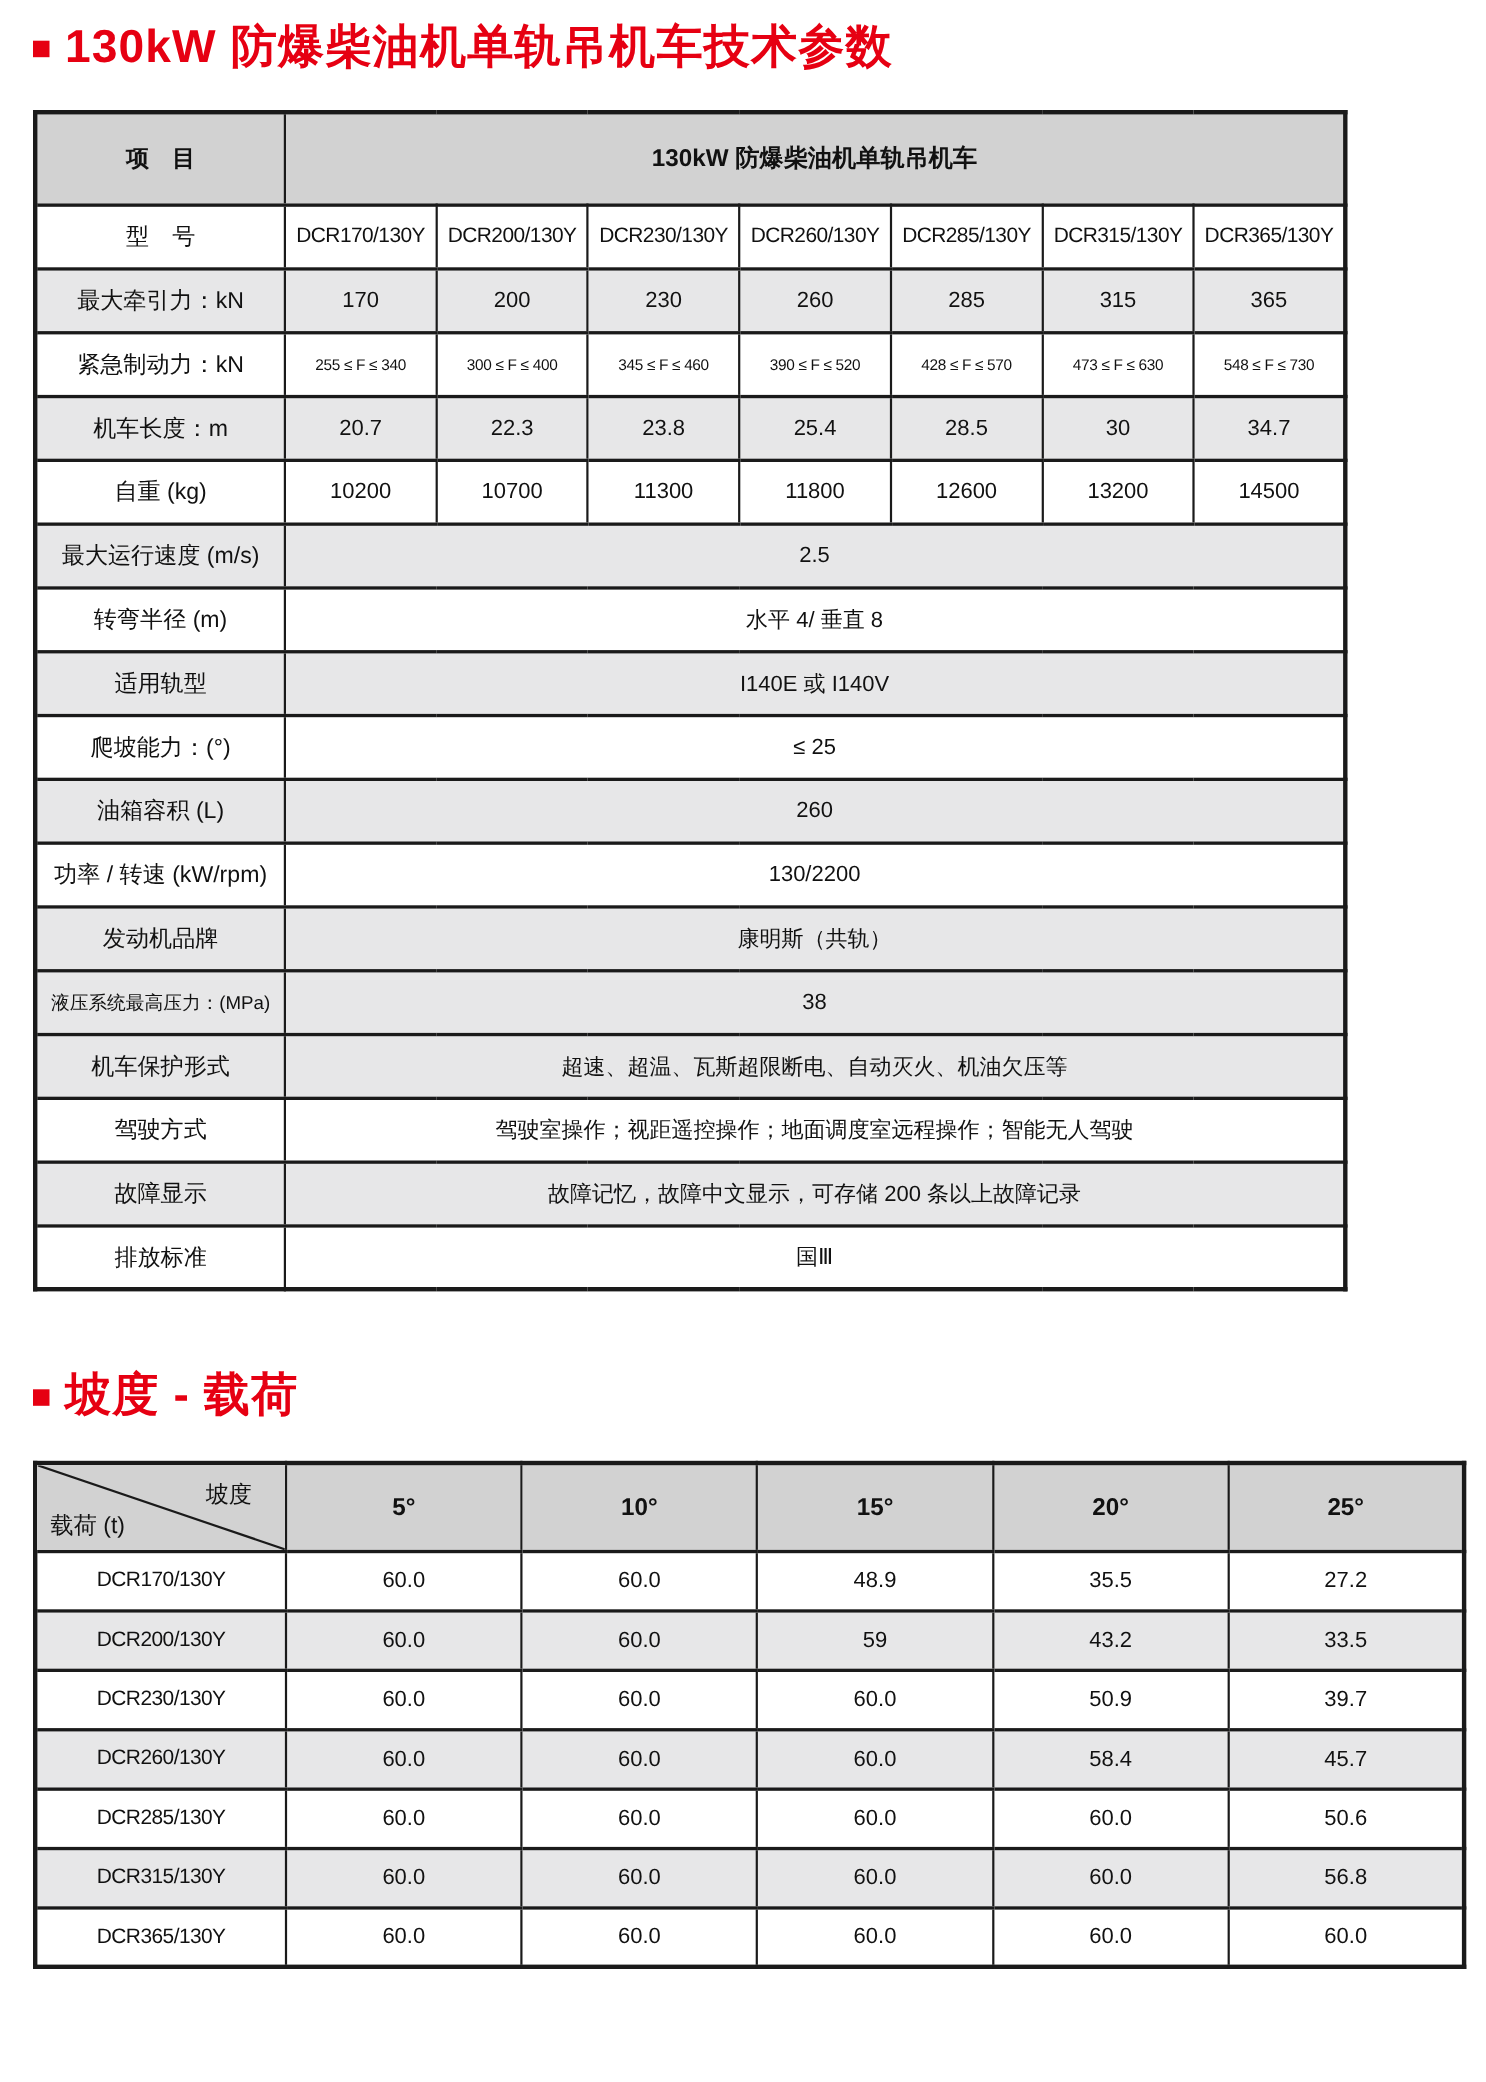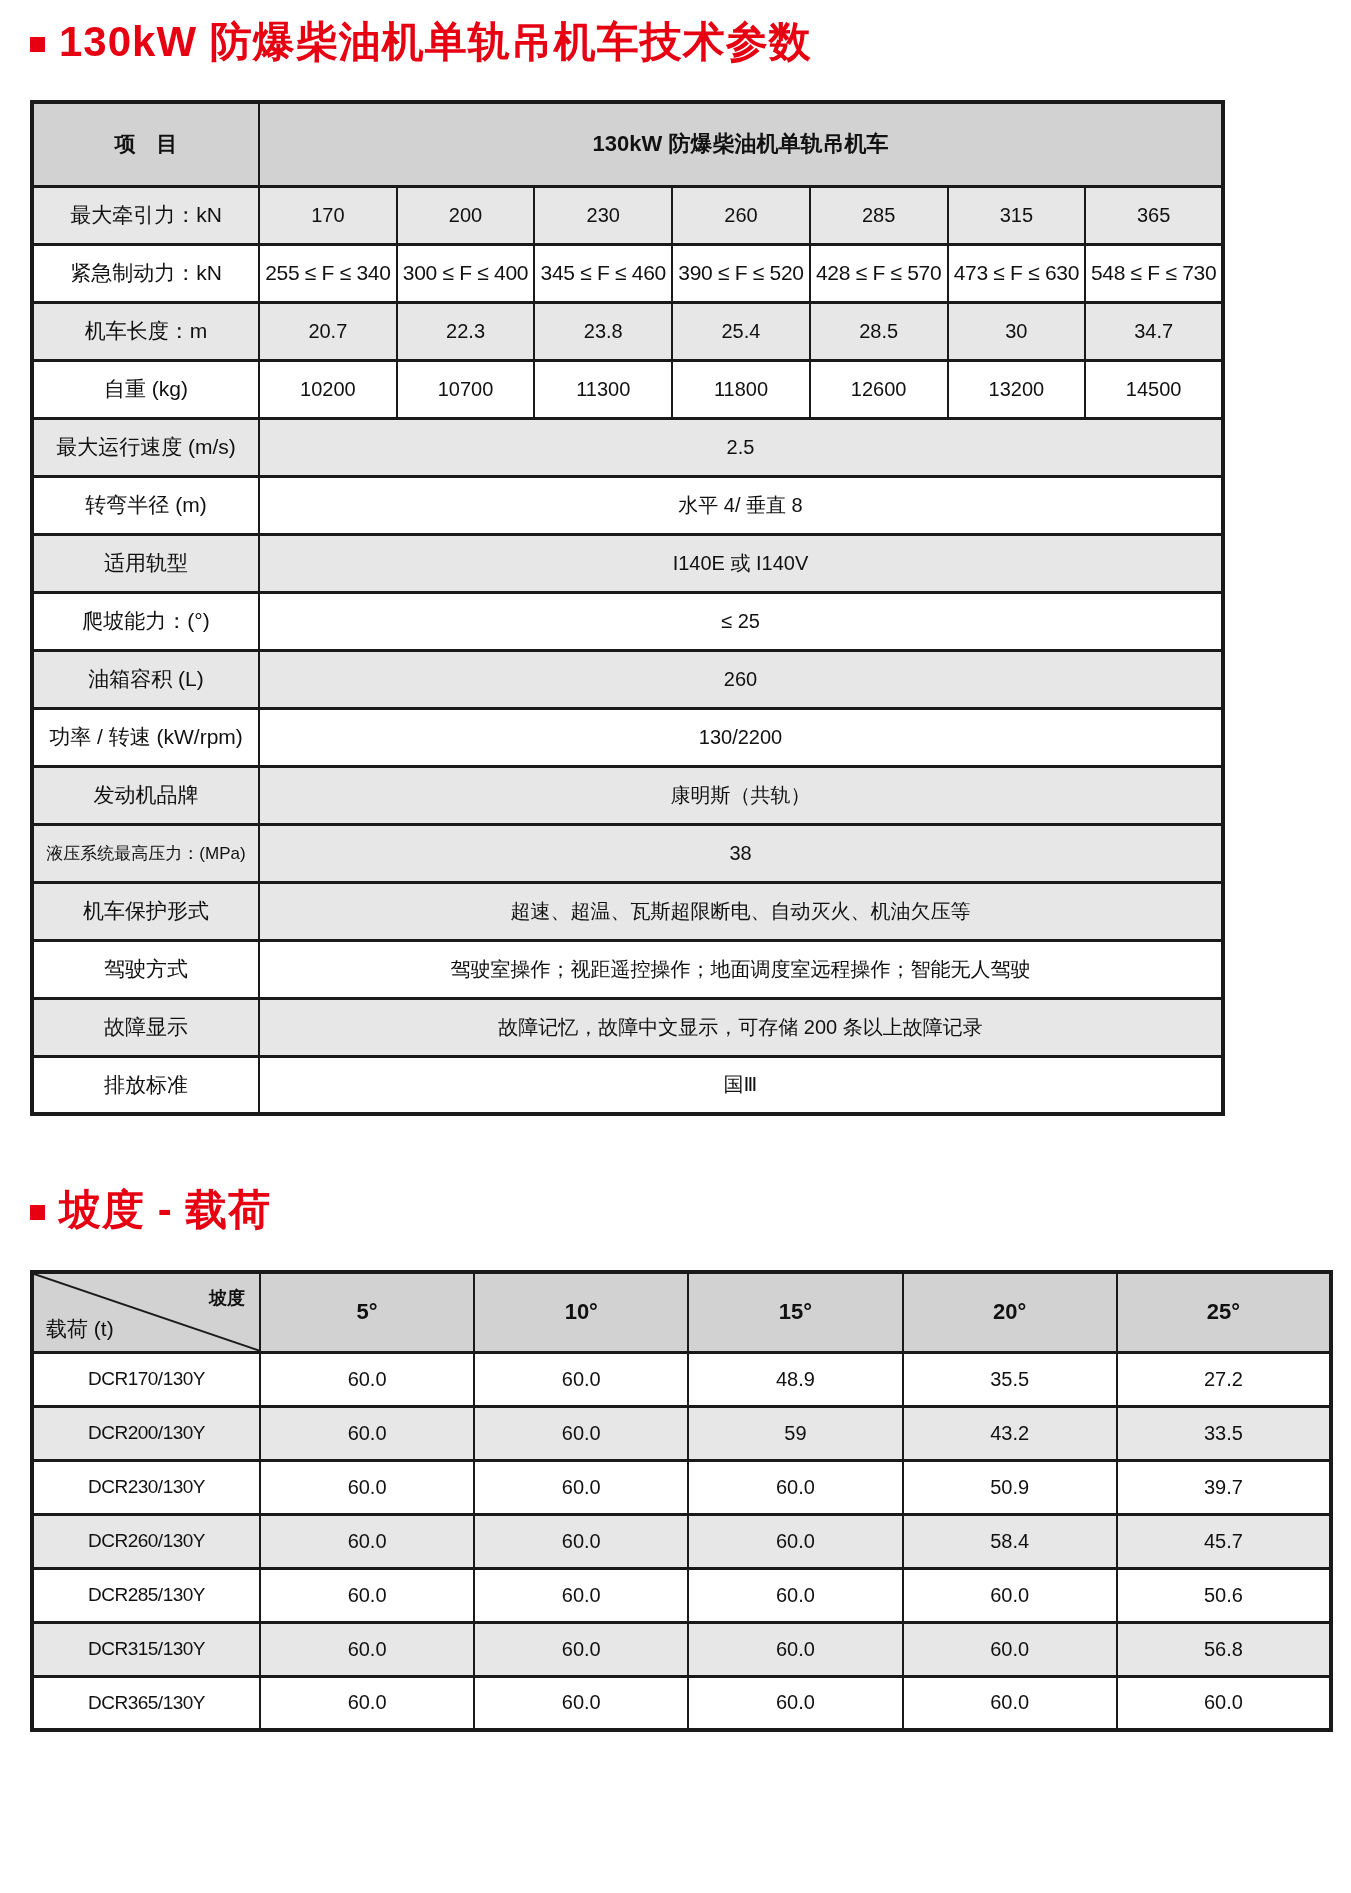--- a/index.html
+++ b/index.html
@@ -23,31 +23,31 @@
      overflow:hidden;white-space:nowrap;}
   tr.g td{background:var(--stripe-bg);}
   tr.w td{background:#ffffff;}
   tr.hdr td{background:var(--header-bg);font-weight:bold;font-size:22px;}
 
   .spec{width:1195px;padding-left:30px;}
   .spec tr{height:58px;}
   .spec tr.hdr{height:84px;}
   .spec .lbl{font-size:21px;}
   .spec .mdl{font-size:19px;letter-spacing:-0.5px;}
-  .spec tr.tight td{font-size:21px;letter-spacing:-0.3px;}
+  .spec tr.tight td{font-size:14px;letter-spacing:-0.3px;}
   .spec tr.tight td.lbl{font-size:21px;letter-spacing:0;}
   .fs17{font-size:17px !important;}
 
   .load{width:1303px;}
   .load tr{height:54px;}
   .load tr.hdr{height:80px;}
   .load .mdl{font-size:19px;letter-spacing:-0.5px;}
   .diag{position:relative;padding:0;}
   .diag svg{position:absolute;inset:0;width:100%;height:100%;display:block;}
-  .diag .corner-top{position:absolute;top:12px;right:14px;font-weight:bold;font-size:18px;}
+  .diag .corner-top{position:absolute;top:12px;right:30px;font-weight:normal;font-size:21px;}
   .diag .corner-bot{position:absolute;bottom:8px;left:12px;font-weight:normal;font-size:21px;}
 </style>
 </head>
 <body>
 
 <div class="page">
 
   <h1 class="sec-title">
     <span class="bullet"></span>
     <span>130kW 防爆柴油机单轨吊机车技术参数</span>
@@ -55,20 +55,30 @@
 
   <table class="spec">
     <colgroup>
         <col style="width:227px">
         <col span="7">
       </colgroup>
     <tbody>
     <tr class="hdr">
       <td class="lbl">项　目</td>
       <td colspan="7">130kW 防爆柴油机单轨吊机车</td>
+    </tr>
+    <tr class="w">
+      <td class="lbl">型　号</td>
+      <td class="mdl">DCR170/130Y</td>
+      <td class="mdl">DCR200/130Y</td>
+      <td class="mdl">DCR230/130Y</td>
+      <td class="mdl">DCR260/130Y</td>
+      <td class="mdl">DCR285/130Y</td>
+      <td class="mdl">DCR315/130Y</td>
+      <td class="mdl">DCR365/130Y</td>
     </tr>
     <tr class="g">
       <td class="lbl">最大牵引力：kN</td>
       <td>170</td>
       <td>200</td>
       <td>230</td>
       <td>260</td>
       <td>285</td>
       <td>315</td>
       <td>365</td>

